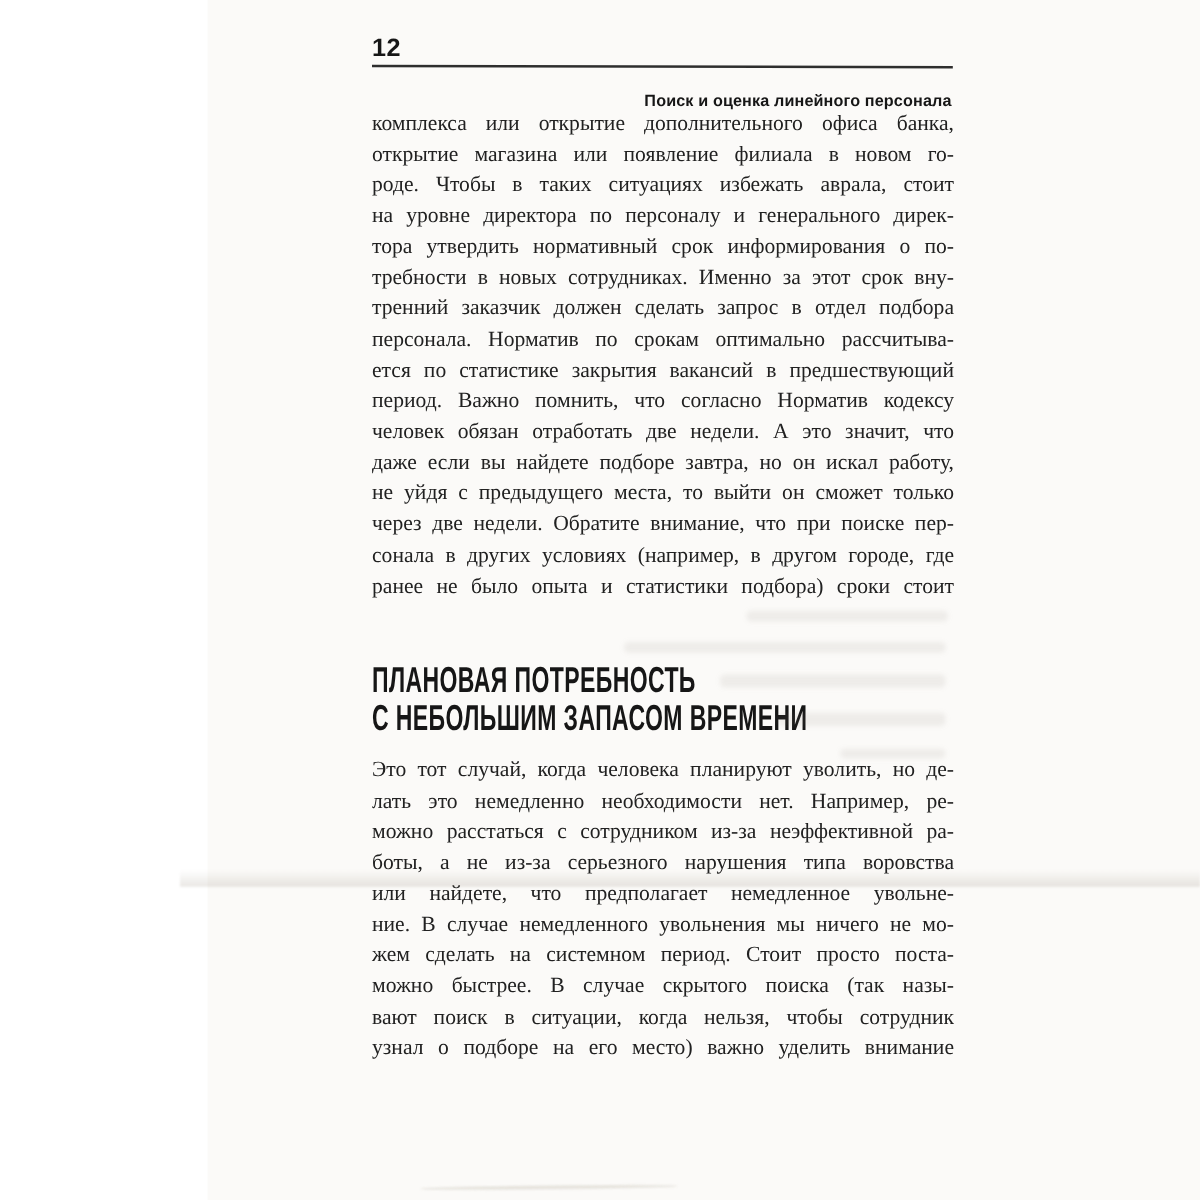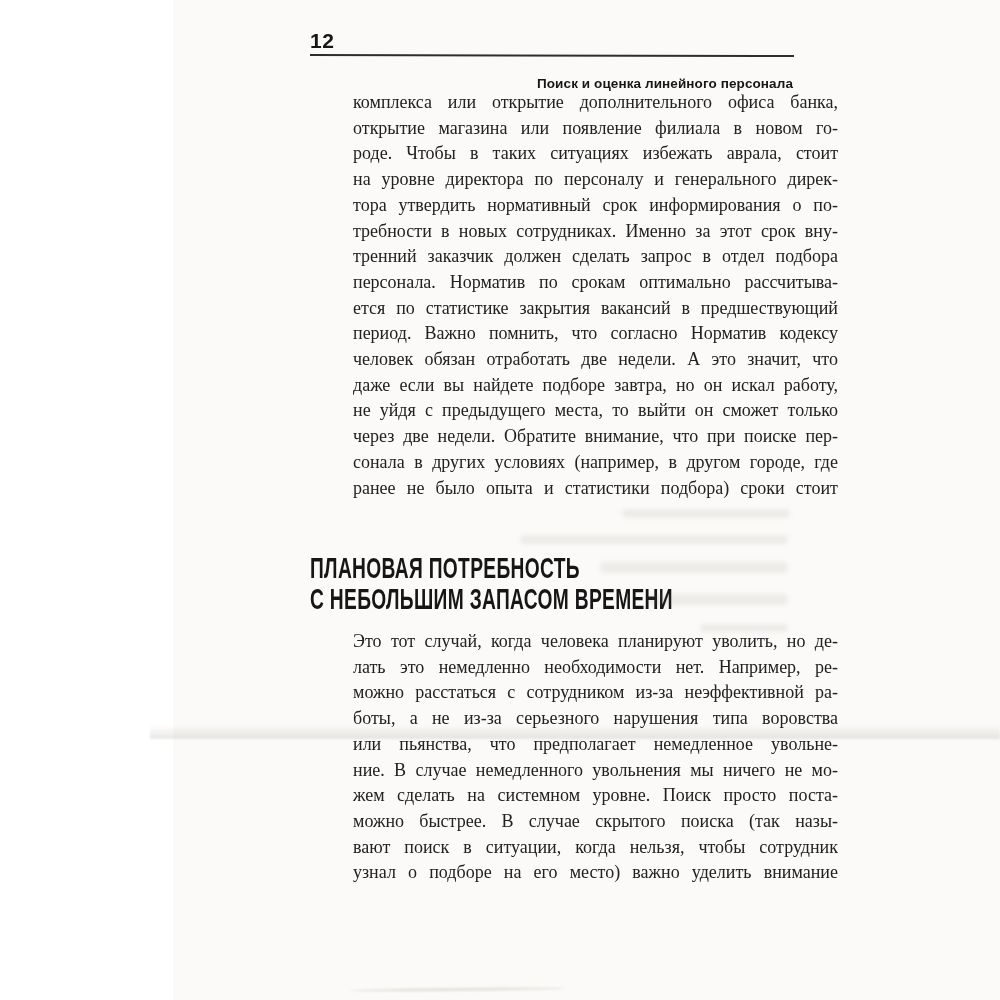--- a/index.html
+++ b/index.html
@@ -58,21 +58,20 @@
     transform-origin: left center;
   }
   
   .text-col {
     position: absolute;
     left: 310px;
     width: 485px;
     font-size: 18px;
     line-height: 25.7px;
     color: var(--text_color, #212121);
-    margin-left: 43px;
   }
   .para-1 { top: 90px; }
   .para-2 { top: 629px; }
   .bline { text-align: justify; text-align-last: justify; white-space: normal; }
   .bline-last { text-align: left; text-align-last: left; }
   
   .section-heading {
     position: absolute;
     left: 310px; top: 552px;
     width: 770px;
@@ -163,23 +162,23 @@
         <div class="heading-line">С НЕБОЛЬШИМ ЗАПАСОМ ВРЕМЕНИ</div>
       </div>
   </div>
 
   <div class="text-col para-2">
     <div>
         <div class="bline">Это тот случай, когда человека планируют уволить, но де-</div>
         <div class="bline">лать это немедленно необходимости нет. Например, ре-</div>
         <div class="bline">можно расстаться с сотрудником из-за неэффективной ра-</div>
         <div class="bline">боты, а не из-за серьезного нарушения типа воровства</div>
-        <div class="bline">или пьянства, что предполагает немедленное увольне-</div>
+        <div class="bline">или найдете, что предполагает немедленное увольне-</div>
         <div class="bline">ние. В случае немедленного увольнения мы ничего не мо-</div>
-        <div class="bline">жем сделать на системном уровне. Поиск просто поста-</div>
+        <div class="bline">жем сделать на системном период. Стоит просто поста-</div>
         <div class="bline">можно быстрее. В случае скрытого поиска (так назы-</div>
         <div class="bline">вают поиск в ситуации, когда нельзя, чтобы сотрудник</div>
         <div class="bline">узнал о подборе на его место) важно уделить внимание</div>
       </div>
   </div>
 
   <div class="bleed bleed-1"></div>
   <div class="bleed bleed-2"></div>
   <div class="bleed bleed-3"></div>
   <div class="bleed bleed-4"></div>

